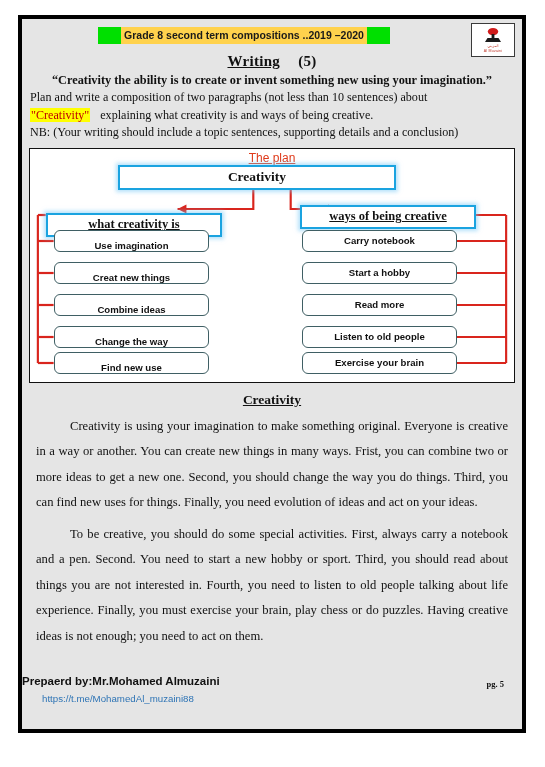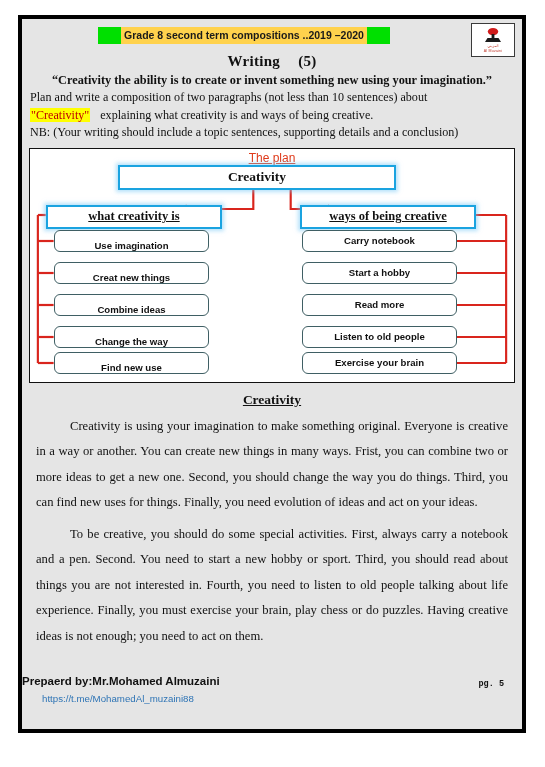--- a/index.html
+++ b/index.html
@@ -76,21 +76,21 @@
   }
 
   .writing-line {
     text-align: center;
     font-size: 15px;
     font-weight: bold;
     color: #111;
     margin-top: -2px;
     letter-spacing: .3px;
   }
-  .writing-line .u { }
+  .writing-line .u { text-decoration: underline; }
   .writing-line .num { margin-left: 18px; }
 
   .quote {
     text-align: center;
     font-size: 12.3px;
     font-weight: bold;
     color: #111;
     margin-top: 3px;
     padding: 0 6px;
   }
@@ -144,21 +144,21 @@
     align-items: center;
     justify-content: center;
   }
   .cyan-box span {
     font-size: 12.5px;
     font-weight: bold;
     color: #111;
   }
   .box-root { left: 88px; top: 16px; width: 278px; height: 25px; }
   .box-root span { font-size: 13.5px; }
-  .box-left  { left: 16px;  top: 56px; width: 176px; height: 24px; }
+  .box-left  { left: 16px;  top: 64px; width: 176px; height: 24px; }
   .box-right { left: 270px; top: 56px; width: 176px; height: 24px; }
   .box-left span, .box-right span { text-decoration: underline; }
 
   .leaf {
     position: absolute;
     width: 155px;
     height: 22px;
     border: 1.4px solid #3f5f64;
     border-radius: 6px;
     background: #fff;
@@ -208,21 +208,21 @@
     text-align: left;
     font-family: "Liberation Sans", sans-serif;
     font-size: 11.5px;
     font-weight: bold;
     color: #111;
   }
   .pgnum {
     position: absolute;
     right: 18px;
     top: 4px;
-    font-family: Liberation Mono, monospace;
+    font-family: Liberation Serif, serif;
     font-size: 8.5px;
     font-weight: bold;
     color: #111;
   }
   .tglink {
     position: absolute;
     left: 20px;
     top: 18px;
     font-family: "Liberation Sans", sans-serif;
     font-size: 9.7px;

